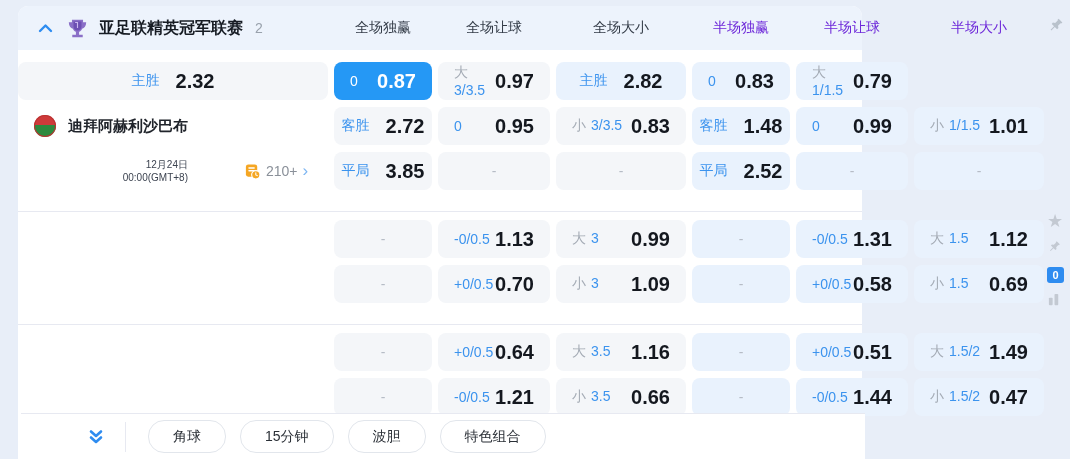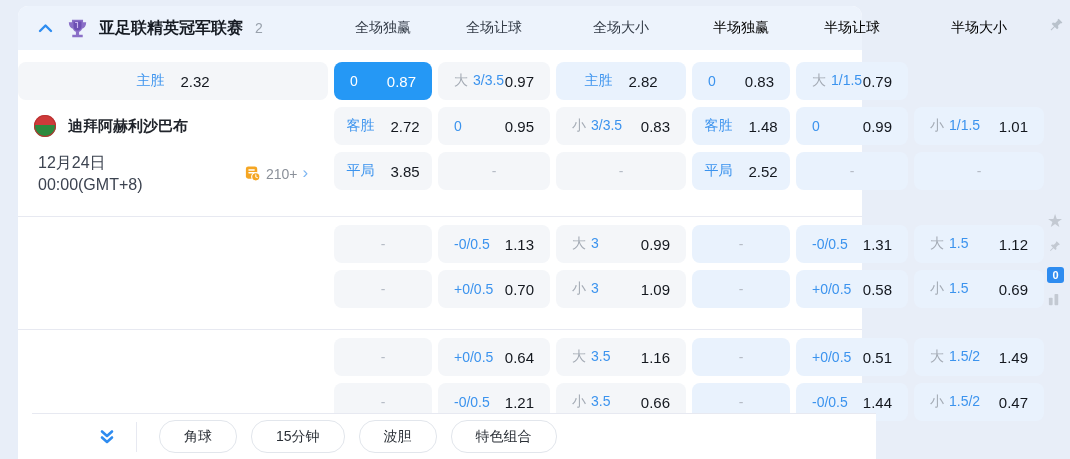--- a/index.html
+++ b/index.html
@@ -16,59 +16,59 @@
   
   .lg-header{
     height:44px;background:#edf3fc;border-radius:10px 10px 0 0;
     display:grid;grid-template-columns:310px 98px 112px 130px 98px 112px 130px;
     column-gap:6px;align-items:center;
   }
   .lg-left{display:flex;align-items:center;gap:12px;padding-left:16px;}
   .lg-title{font-size:16px;font-weight:700;color:#171c24;}
   .lg-count{font-size:14px;color:#99a1ac;font-weight:400;}
   .col-h{text-align:center;font-size:14px;color:#333b47;}
-  .col-h.half{color:#000000;}
+  .col-h.half{color:#6d28d9;}
   .chevbtn{display:flex;align-items:center;justify-content:center;width:22px;height:22px;cursor:pointer;}
   
   .grid-body{padding-top:12px;}
   .odds-group{padding-bottom:14px;}
   .odds-row{
     display:grid;grid-template-columns:310px 98px 112px 130px 98px 112px 130px;
     column-gap:6px;margin-bottom:7px;
   }
   .group-divider{height:1px;background:#e7e9f1;margin-bottom:8px;}
   .cell{
     height:38px;border-radius:8px;background:#f4f6f9;
     display:flex;align-items:center;font-size:14px;box-sizing:border-box;cursor:pointer;
   }
   .cell.ht{background:#e9f2fd;}
   .cell.dash{justify-content:center;color:#b6bcc6;cursor:default;}
   .cell.win{justify-content:center;gap:16px;}
   .cell.sb{justify-content:space-between;padding:0 16px;}
-  .val{font-weight:400;color:#14181f;font-size:15px;}
+  .val{font-weight:700;color:#14181f;font-size:20px;}
   .lbl,.hline,.line{color:#3b93ee;}
   .pair .side{color:#a4abb5;margin-right:5px;}
   .cell.sel{background:#2598f5;}
   .cell.sel .hline,.cell.sel .val{color:#ffffff;}
   
   .info-cell{display:flex;align-items:center;}
   .teamwrap{display:flex;align-items:center;gap:12px;padding-left:16px;}
   .badge{width:22px;height:22px;border-radius:50%;flex:0 0 auto;}
   .badge.home{background:radial-gradient(circle at 50% 50%, #ffffff 0 3px, #3a3a3a 3px 6px, #ffffff 6px 7px, #2b2b2b 7px 11px);}
   .badge.away{background:linear-gradient(#cf3a3a 46%, #2d8a3e 46%);box-shadow:inset 0 0 0 1px #b33;}
   .tname{font-size:15px;font-weight:700;color:#20242b;}
   .tname.home{color:#2e8cf0;}
   .metawrap{display:flex;align-items:center;width:100%;padding-left:20px;box-sizing:border-box;}
-  .dateblock{width:150px;text-align:left;font-size:16px;color:#3c4350;line-height:1.35;}
+  .dateblock{width:150px;text-align:right;font-size:10px;color:#3c4350;line-height:1.35;}
   .markets{margin-left:56px;display:flex;align-items:center;gap:5px;cursor:pointer;}
   .mk-count{font-size:14px;color:#8a9099;}
   .mk-arrow{color:#7db6f2;font-size:17px;line-height:1;margin-top:-2px;}
   
   .foot{
-    position:absolute;left:14px;bottom:0;width:100%;height:46px;
+    position:absolute;left:3px;bottom:0;width:100%;height:46px;
     border-top:1px solid #e7e9f1;display:flex;align-items:center;box-sizing:border-box;background:#fff;
     border-radius:0;
   }
   .collapse{margin-left:66px;cursor:pointer;display:flex;align-items:center;}
   .vdiv{width:1px;height:30px;background:#e7e9f1;margin:0 22px 0 20px;}
   .pills{display:flex;gap:14px;}
   .pill{
     height:31px;padding:0 24px;border:1px solid #e2e6ec;border-radius:16px;
     display:flex;align-items:center;font-size:14px;color:#2a2f36;background:#fff;cursor:pointer;
   }

